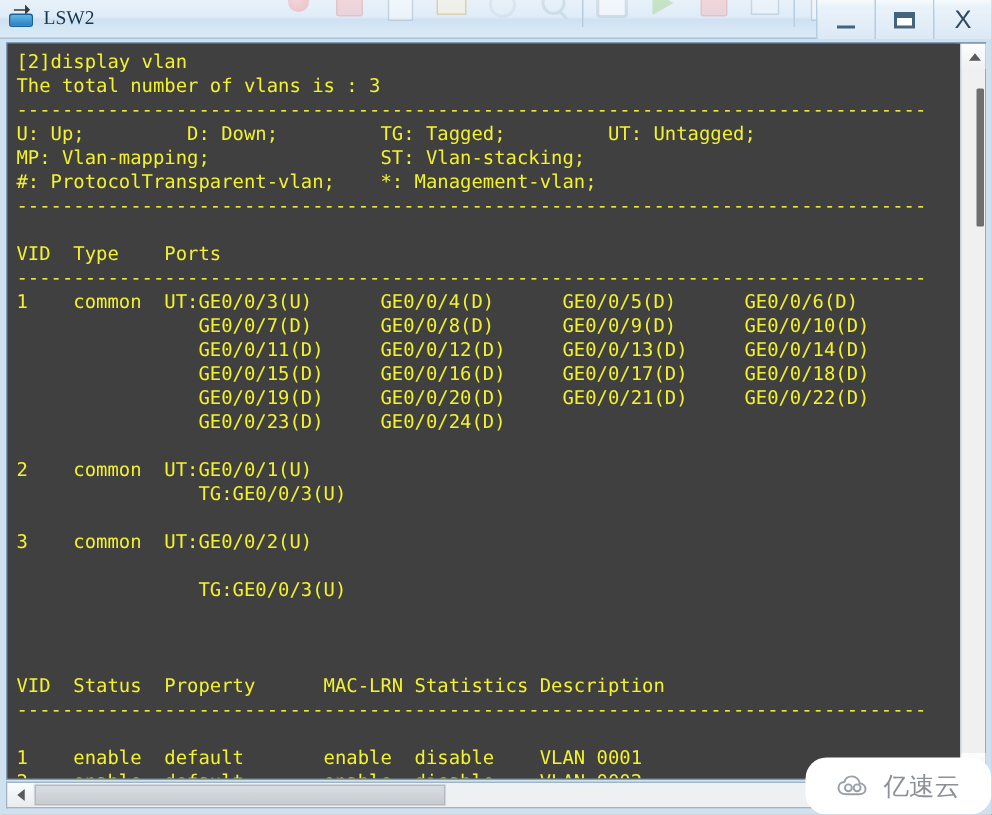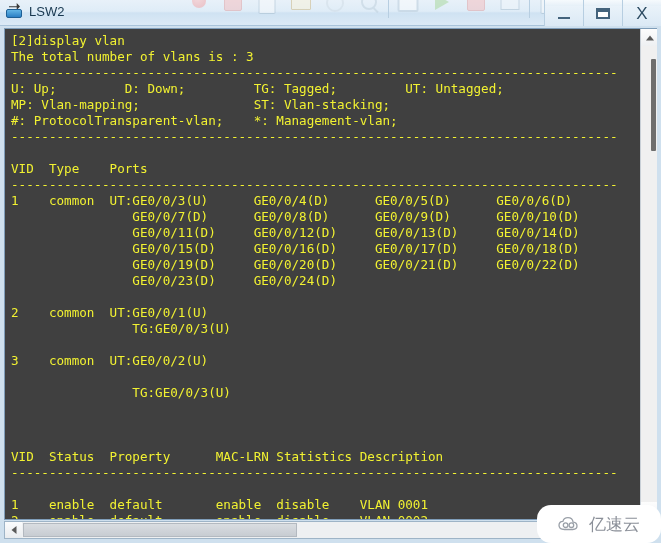--- a/index.html
+++ b/index.html
@@ -54,21 +54,21 @@
   .app-icon .sw-arrow {
     position: absolute;
     left: 3px; top: 0px;
     width: 11px; height: 7px;
     background: #3a3a3a;
     clip-path: polygon(0 45%, 70% 45%, 70% 0, 100% 50%, 70% 100%, 70% 60%, 0 60%);
   }
   .win-title {
     font-size: 13px;
     color: #17374f;
-    font-family: Liberation Sans, sans-serif;
+    font-family: Liberation Serif, serif;
     white-space: nowrap;
   }
 
   .toolbar {
     position: absolute;
     left: 180px; top: 0;
     height: 18px;
     display: flex;
     align-items: flex-start;
     gap: 0px;

